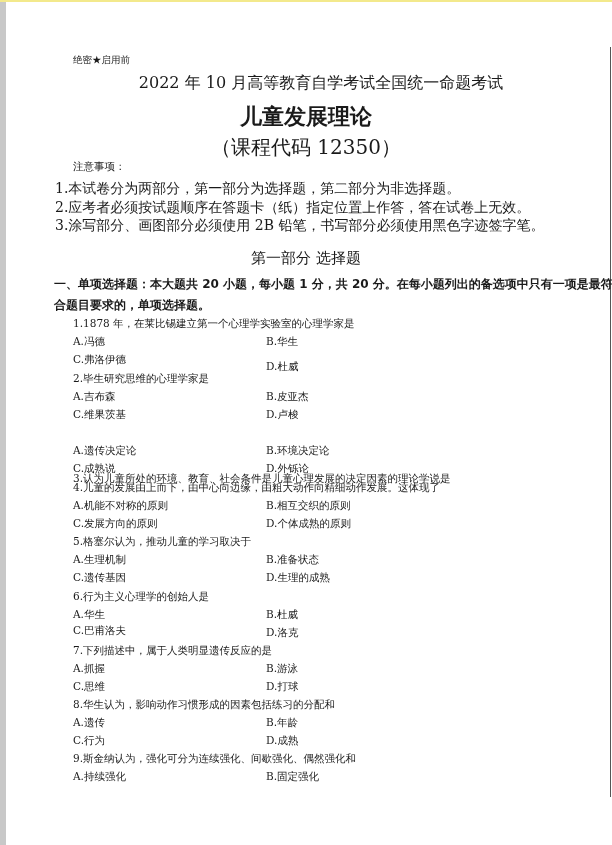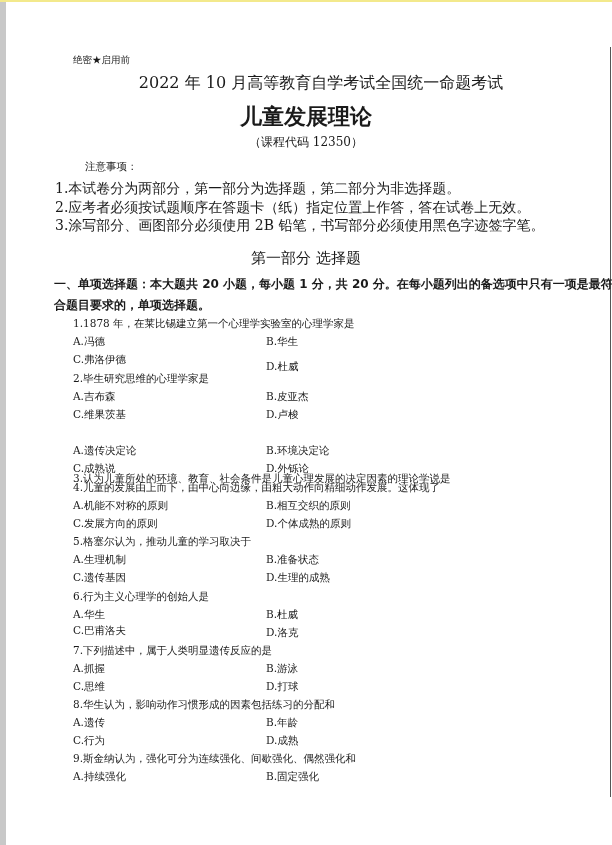--- a/index.html
+++ b/index.html
@@ -9,22 +9,22 @@
     font-family:"DejaVu Serif","Liberation Serif",serif;
     color:#1a1a1a;
   }
   .top-border { position:absolute; left:0; top:0; width:612px; height:2px; background:#f3e98c; }
   .left-margin { position:absolute; left:0; top:2px; width:6px; height:843px; background:#c8c8c8; }
   .right-rule { position:absolute; left:610px; top:47px; width:1px; height:750px; background:#555; }
   .abs { position:absolute; white-space:nowrap; }
   .secret { left:73px; top:54px; font-size:9.5px; }
   .exam-title { left:0; width:612px; text-align:center; top:73px; font-size:16px;padding-left:15px; }
   .subject { left:0; width:612px; text-align:center; top:102px; font-size:22px; font-weight:bold; font-family:"DejaVu Sans","Liberation Sans",sans-serif; }
-  .code { left:0; width:612px; text-align:center; top:134px; font-size:12px; }
-  .notes-head { left:85px; top:160px; font-size:10.5px; }
+  .code { left:0; width:612px; text-align:center; top:134px; font-size:20px; }
+  .notes-head { left:73px; top:160px; font-size:10.5px; }
   .note { left:55px; font-size:14px; }
   .part-title { left:0; width:612px; text-align:center; top:249px; font-size:15px; }
   .section-head { left:54px; font-size:12px; font-weight:bold; font-family:"DejaVu Sans","Liberation Sans",sans-serif; }
   .q { left:73px; font-size:10.5px; }
   .opt { font-size:10.5px; }
   .optA { left:73px; }
   .optB { left:266px;text-align:center; }
 </style>
 </head>
 <body>

